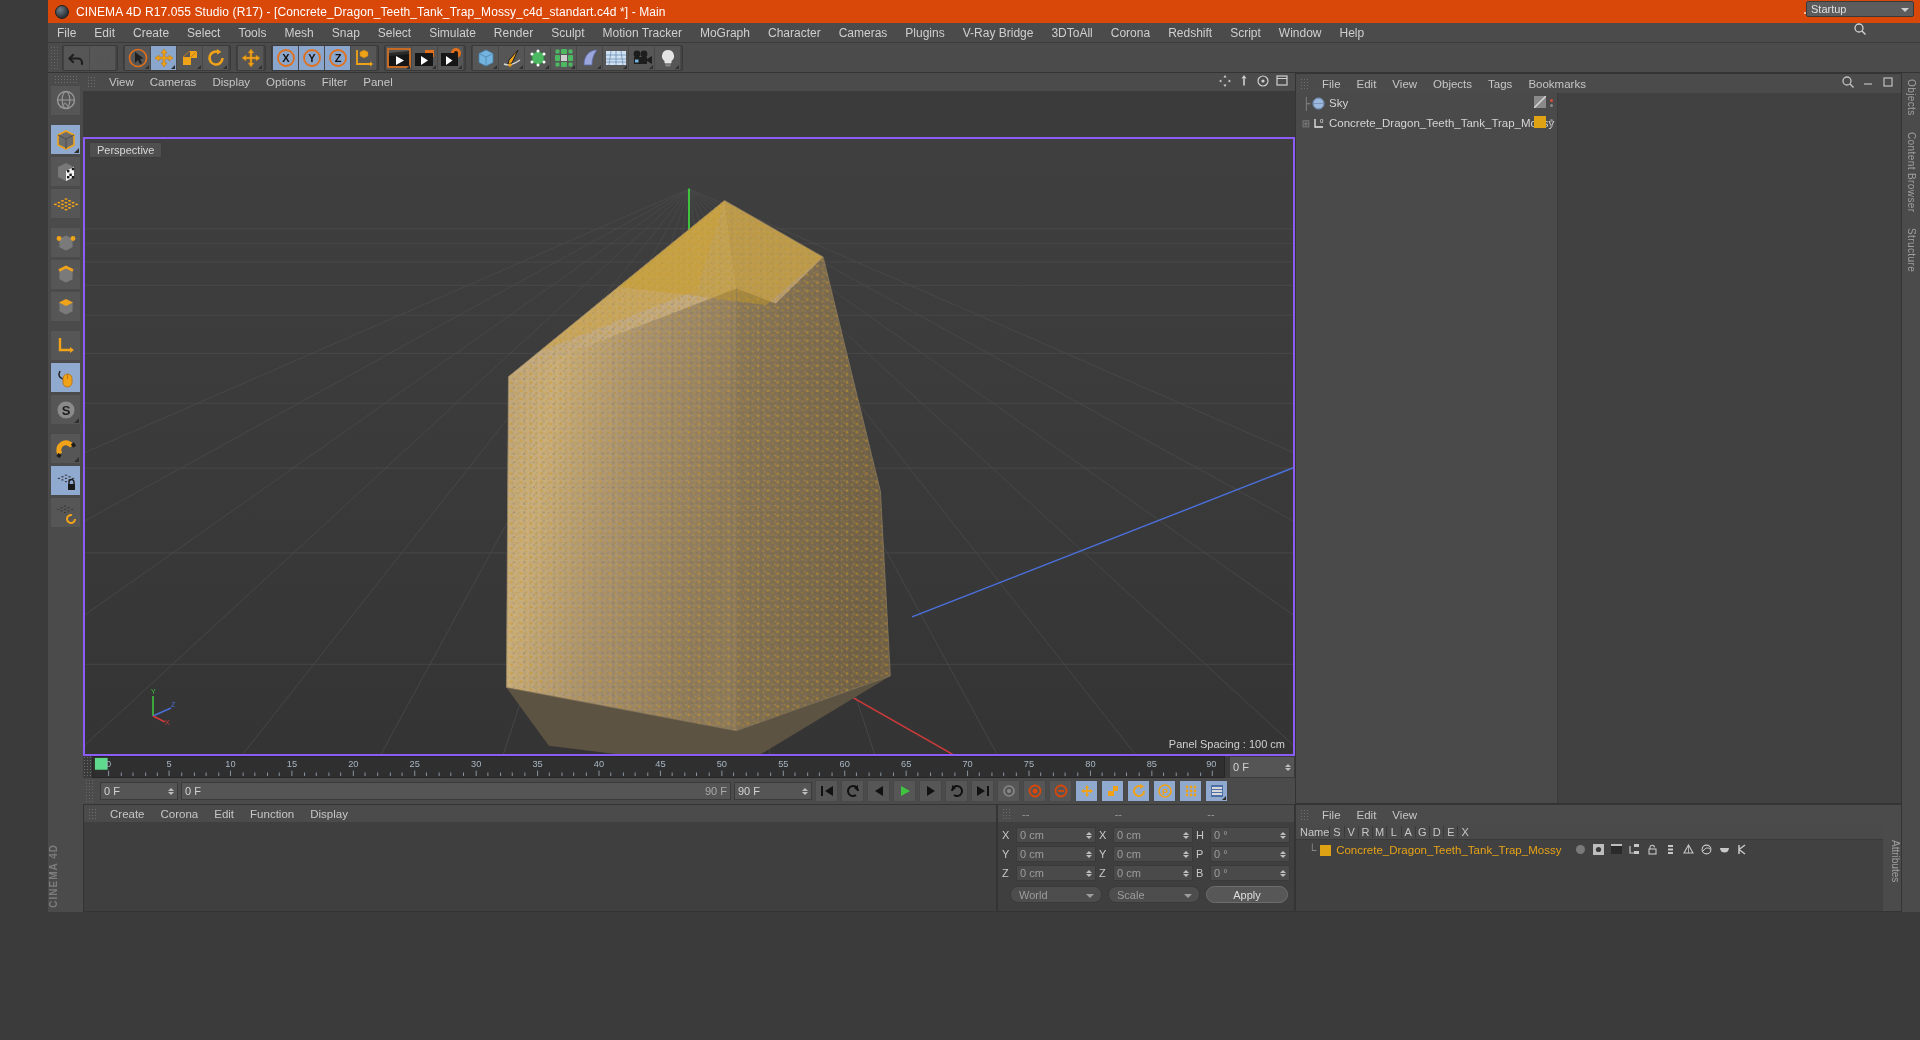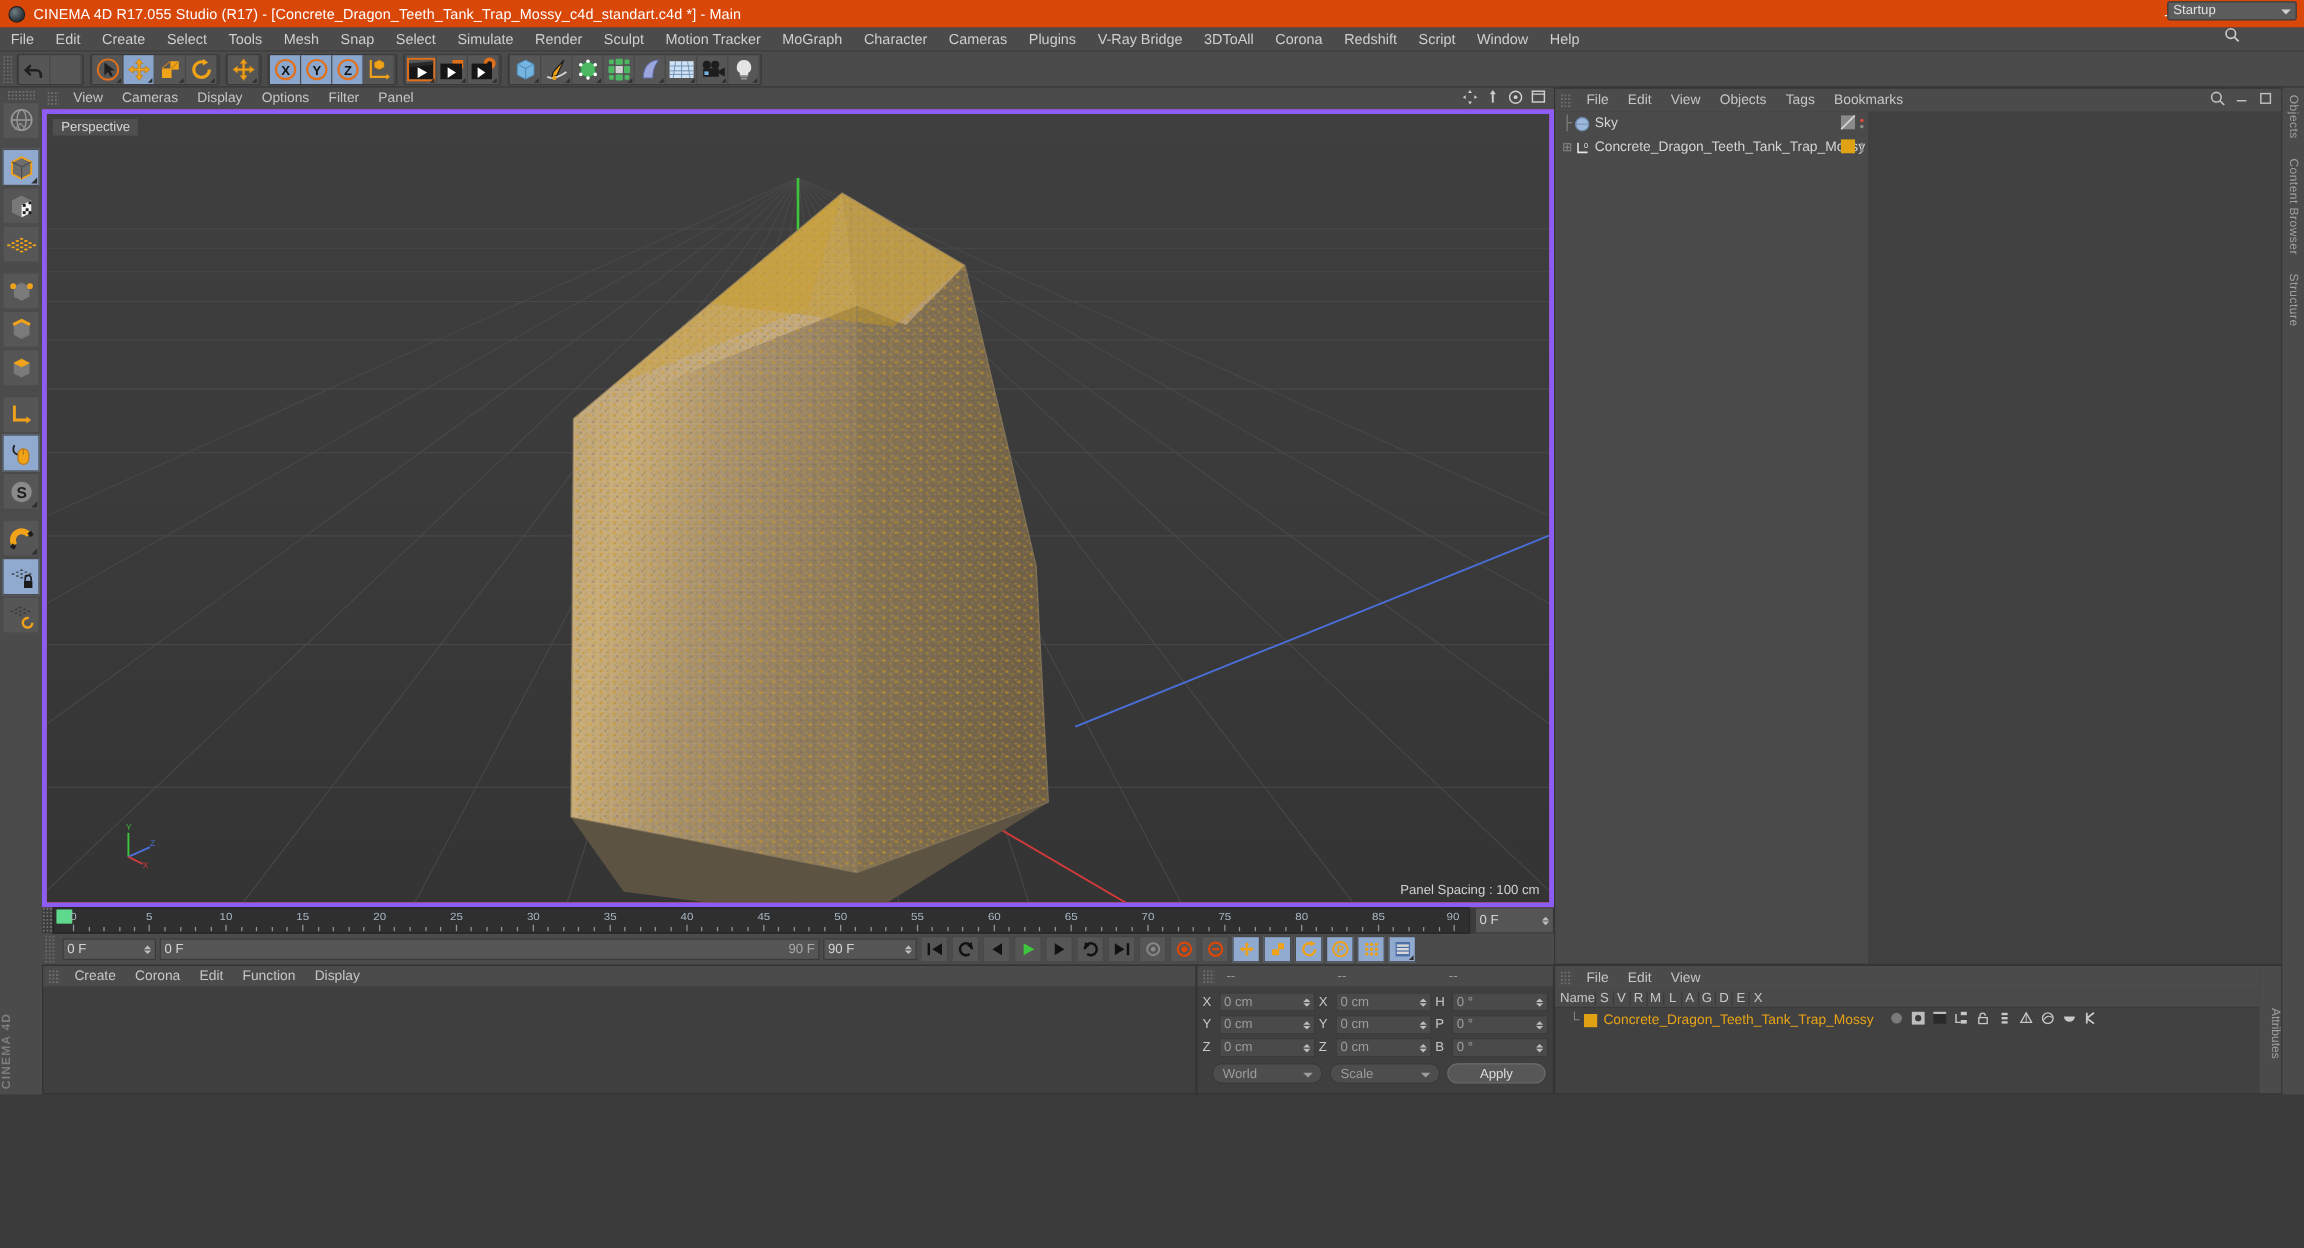--- a/index.html
+++ b/index.html
@@ -5,21 +5,21 @@
   * { box-sizing: border-box; margin: 0; padding: 0; }
   body {
     width: 1920px; height: 1040px;
     background: #3b3b3b;
     font-family: "Liberation Sans", sans-serif;
     font-size: 12px;
     color: #c8c8c8;
     overflow: hidden;
     user-select: none;
   }
-  .app { position: relative; width: 1920px; height: 912px; display: flex; flex-direction: column; }
+  .app { position: relative; width: 1920px; height: 912px; display: flex; flex-direction: column; padding-left: 48px; }
 
   
   .titlebar {
     height: 23px; background: #d94709; display: flex; align-items: center;
     color: #fff; font-size: 12px; flex: 0 0 23px;
   }
   .titlebar .app-dot {
     width: 14px; height: 14px; border-radius: 50%;
     background: radial-gradient(circle at 35% 32%, #6f7d86 0%, #2c3338 70%);
     margin: 0 7px 0 7px; border: 1px solid #1d2226; flex: 0 0 14px;
@@ -104,22 +104,22 @@
 
   .vp-menubar {
     height: 18px; background: #4b4b4b; display: flex; align-items: center; flex: 0 0 18px;
   }
   .vp-menubar .grip2 { width: 10px; height: 12px; margin: 0 4px;
     background-image: radial-gradient(#6f6f6f 42%, transparent 43%); background-size: 3px 3px; }
   .vp-menubar .mi { padding: 0 8px; font-size: 11.5px; color: #c6c6c6; }
   .vp-menubar .spacer { flex: 1; }
   .vp-icons { display: flex; align-items: center; gap: 5px; padding-right: 6px; }
 
-  .viewport { flex: 1; position: relative; background: #c2410c; overflow: hidden;
-     border: 4px solid #8b5cf6; }
+  .viewport { flex: 1; position: relative; background: #701a75; overflow: hidden;
+     border: 2px solid #8b5cf6; margin-top: 46px; }
   .vp-label {
     position: absolute; left: 4px; top: 3px; background: #4f4f4f; color: #d8d8d8;
     font-size: 11px; padding: 1px 7px; border: 1px solid #3c3c3c; z-index: 6;
   }
   .vp-grid-caption {
     position: absolute; right: 8px; bottom: 4px; color: #d0d0d0; font-size: 11px; z-index: 6;
   }
   .vp-svg { position: absolute; inset: 0; width: 100%; height: 100%; }
   .axis-gizmo { position: absolute; left: 58px; bottom: 28px; z-index: 6; }
 

